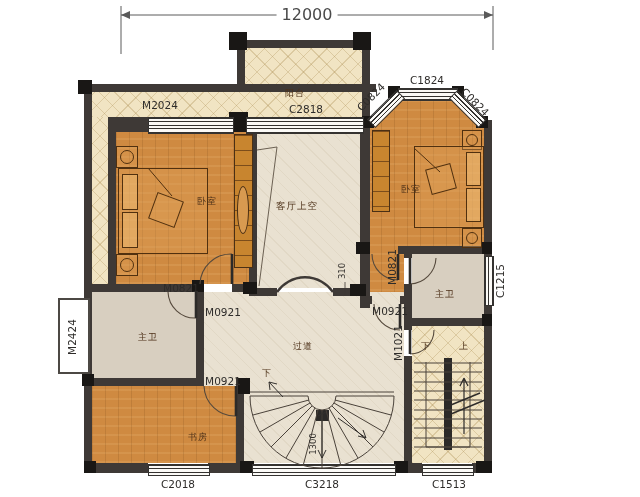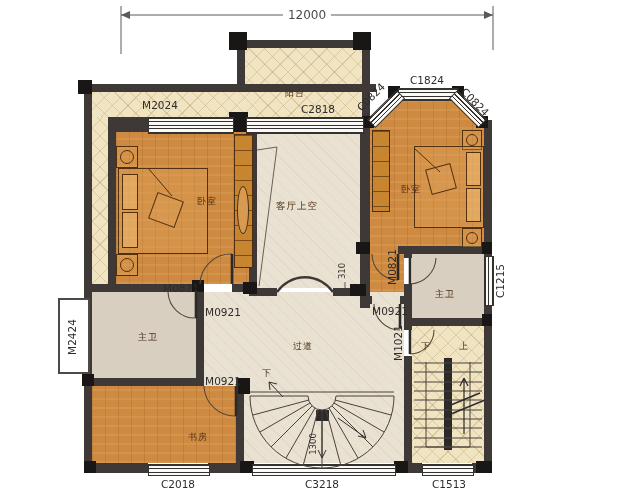--- a/index.html
+++ b/index.html
@@ -22,21 +22,21 @@
   .win-v{position:absolute;background:repeating-linear-gradient(to right,#343230 0 1px,#fbfaf7 1px 3.4px);
          border:1px solid #343230;}
   .doorframe{position:absolute;background:#ffffff;border:2px solid #4c4844;}
   .lab{position:absolute;transform:translate(-50%,-50%);font-size:10.5px;color:#2e2c2a;
        white-space:nowrap;line-height:1;}
   .lab.cn{font-size:9px;color:#4d3118;letter-spacing:1px;}
   .lab.big{font-size:9.5px;}
   .lab.rot{transform:translate(-50%,-50%) rotate(-90deg);}
   .lab.r45{transform:translate(-50%,-50%) rotate(45deg);}
   .lab.rm45{transform:translate(-50%,-50%) rotate(-45deg);}
-  .lab.dim{font-size:12px;color:#4a4a4a;background:#fff;padding:0 5px;}
+  .lab.dim{font-size:16px;color:#4a4a4a;background:#fff;padding:0 5px;}
   .lab.sdim{font-size:8.5px;color:#33302d;transform:translate(-50%,-50%) rotate(-90deg);}
   .furn{position:absolute;border:1px solid #50300f;background:rgba(224,160,88,.35);}
   .ns::before{content:"";position:absolute;left:3px;top:3px;right:3px;bottom:3px;
               border:1px solid #50300f;border-radius:50%;}
   .ward{position:absolute;border:1px solid #4a2f14;background-color:#c8852f;
     background-image:repeating-linear-gradient(to bottom,rgba(60,30,10,.55) 0 1px,transparent 1px 15px);}
   .lens{position:absolute;border:1px solid #4a2f14;border-radius:50%;background:#d89a50;}
   .pillow{position:absolute;border:1px solid #50300f;background:rgba(240,190,120,.5);}
   svg{position:absolute;left:0;top:0;pointer-events:none;}
 </style>
@@ -182,21 +182,21 @@
       <path d="M446 407 L480 393 M451 414 L485 400" stroke-width="1.4"></path>
     </g>
     <g stroke="#50300f" stroke-width="1" fill="none">
       <path d="M148 168 L172 196 M414 148 L440 172"></path>
     </g>
   </svg>
 
   <div class="lab dim" style="left:307px;top:15px">12000</div>
 
   <div class="lab cn" style="left:295px;top:93px">阳台</div>
-  <div class="lab" style="left:318px;top:109px">C2818</div>
+  <div class="lab" style="left:306px;top:109px">C2818</div>
   <div class="lab" style="left:160px;top:105px">M2024</div>
   <div class="lab" style="left:427px;top:80px">C1824</div>
   <div class="lab rm45" style="left:371px;top:97px">C0824</div>
   <div class="lab r45" style="left:475px;top:102px">C0824</div>
 
   <div class="lab cn" style="left:207px;top:201px">卧室</div>
   <div class="lab cn" style="left:411px;top:189px">卧室</div>
   <div class="lab cn big" style="left:297px;top:206px">客厅上空</div>
   <div class="lab cn" style="left:148px;top:337px">主卫</div>
   <div class="lab cn" style="left:445px;top:294px">主卫</div>

